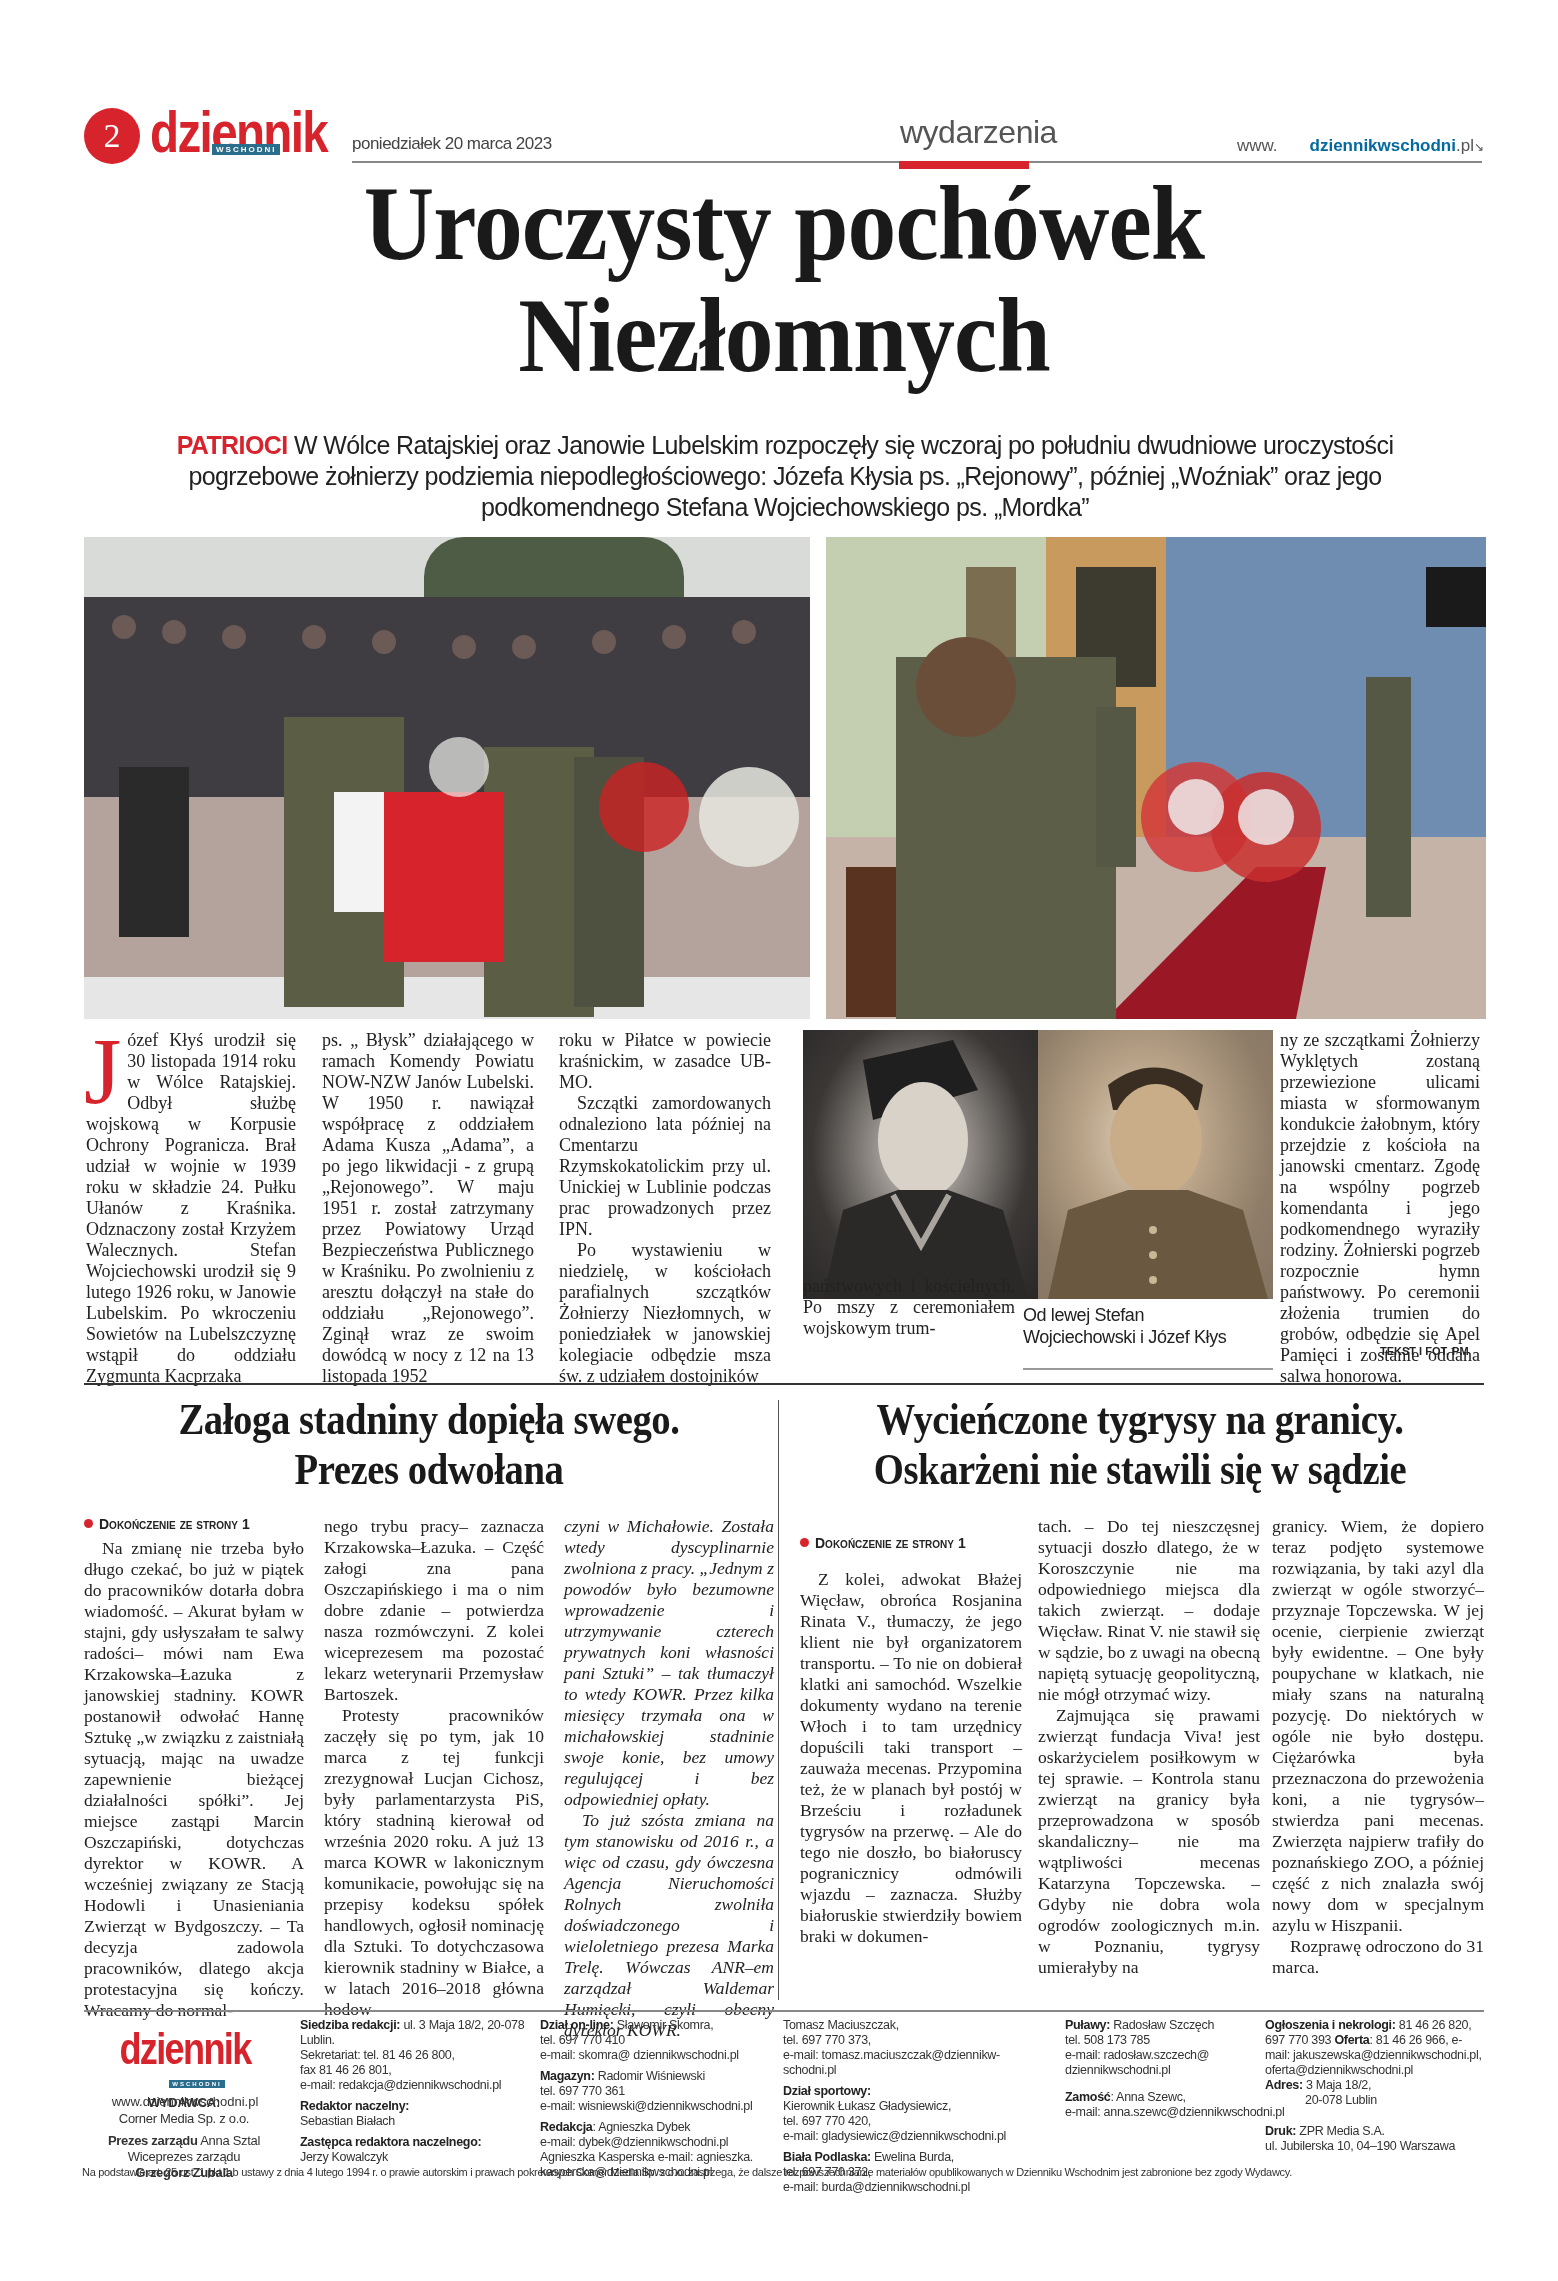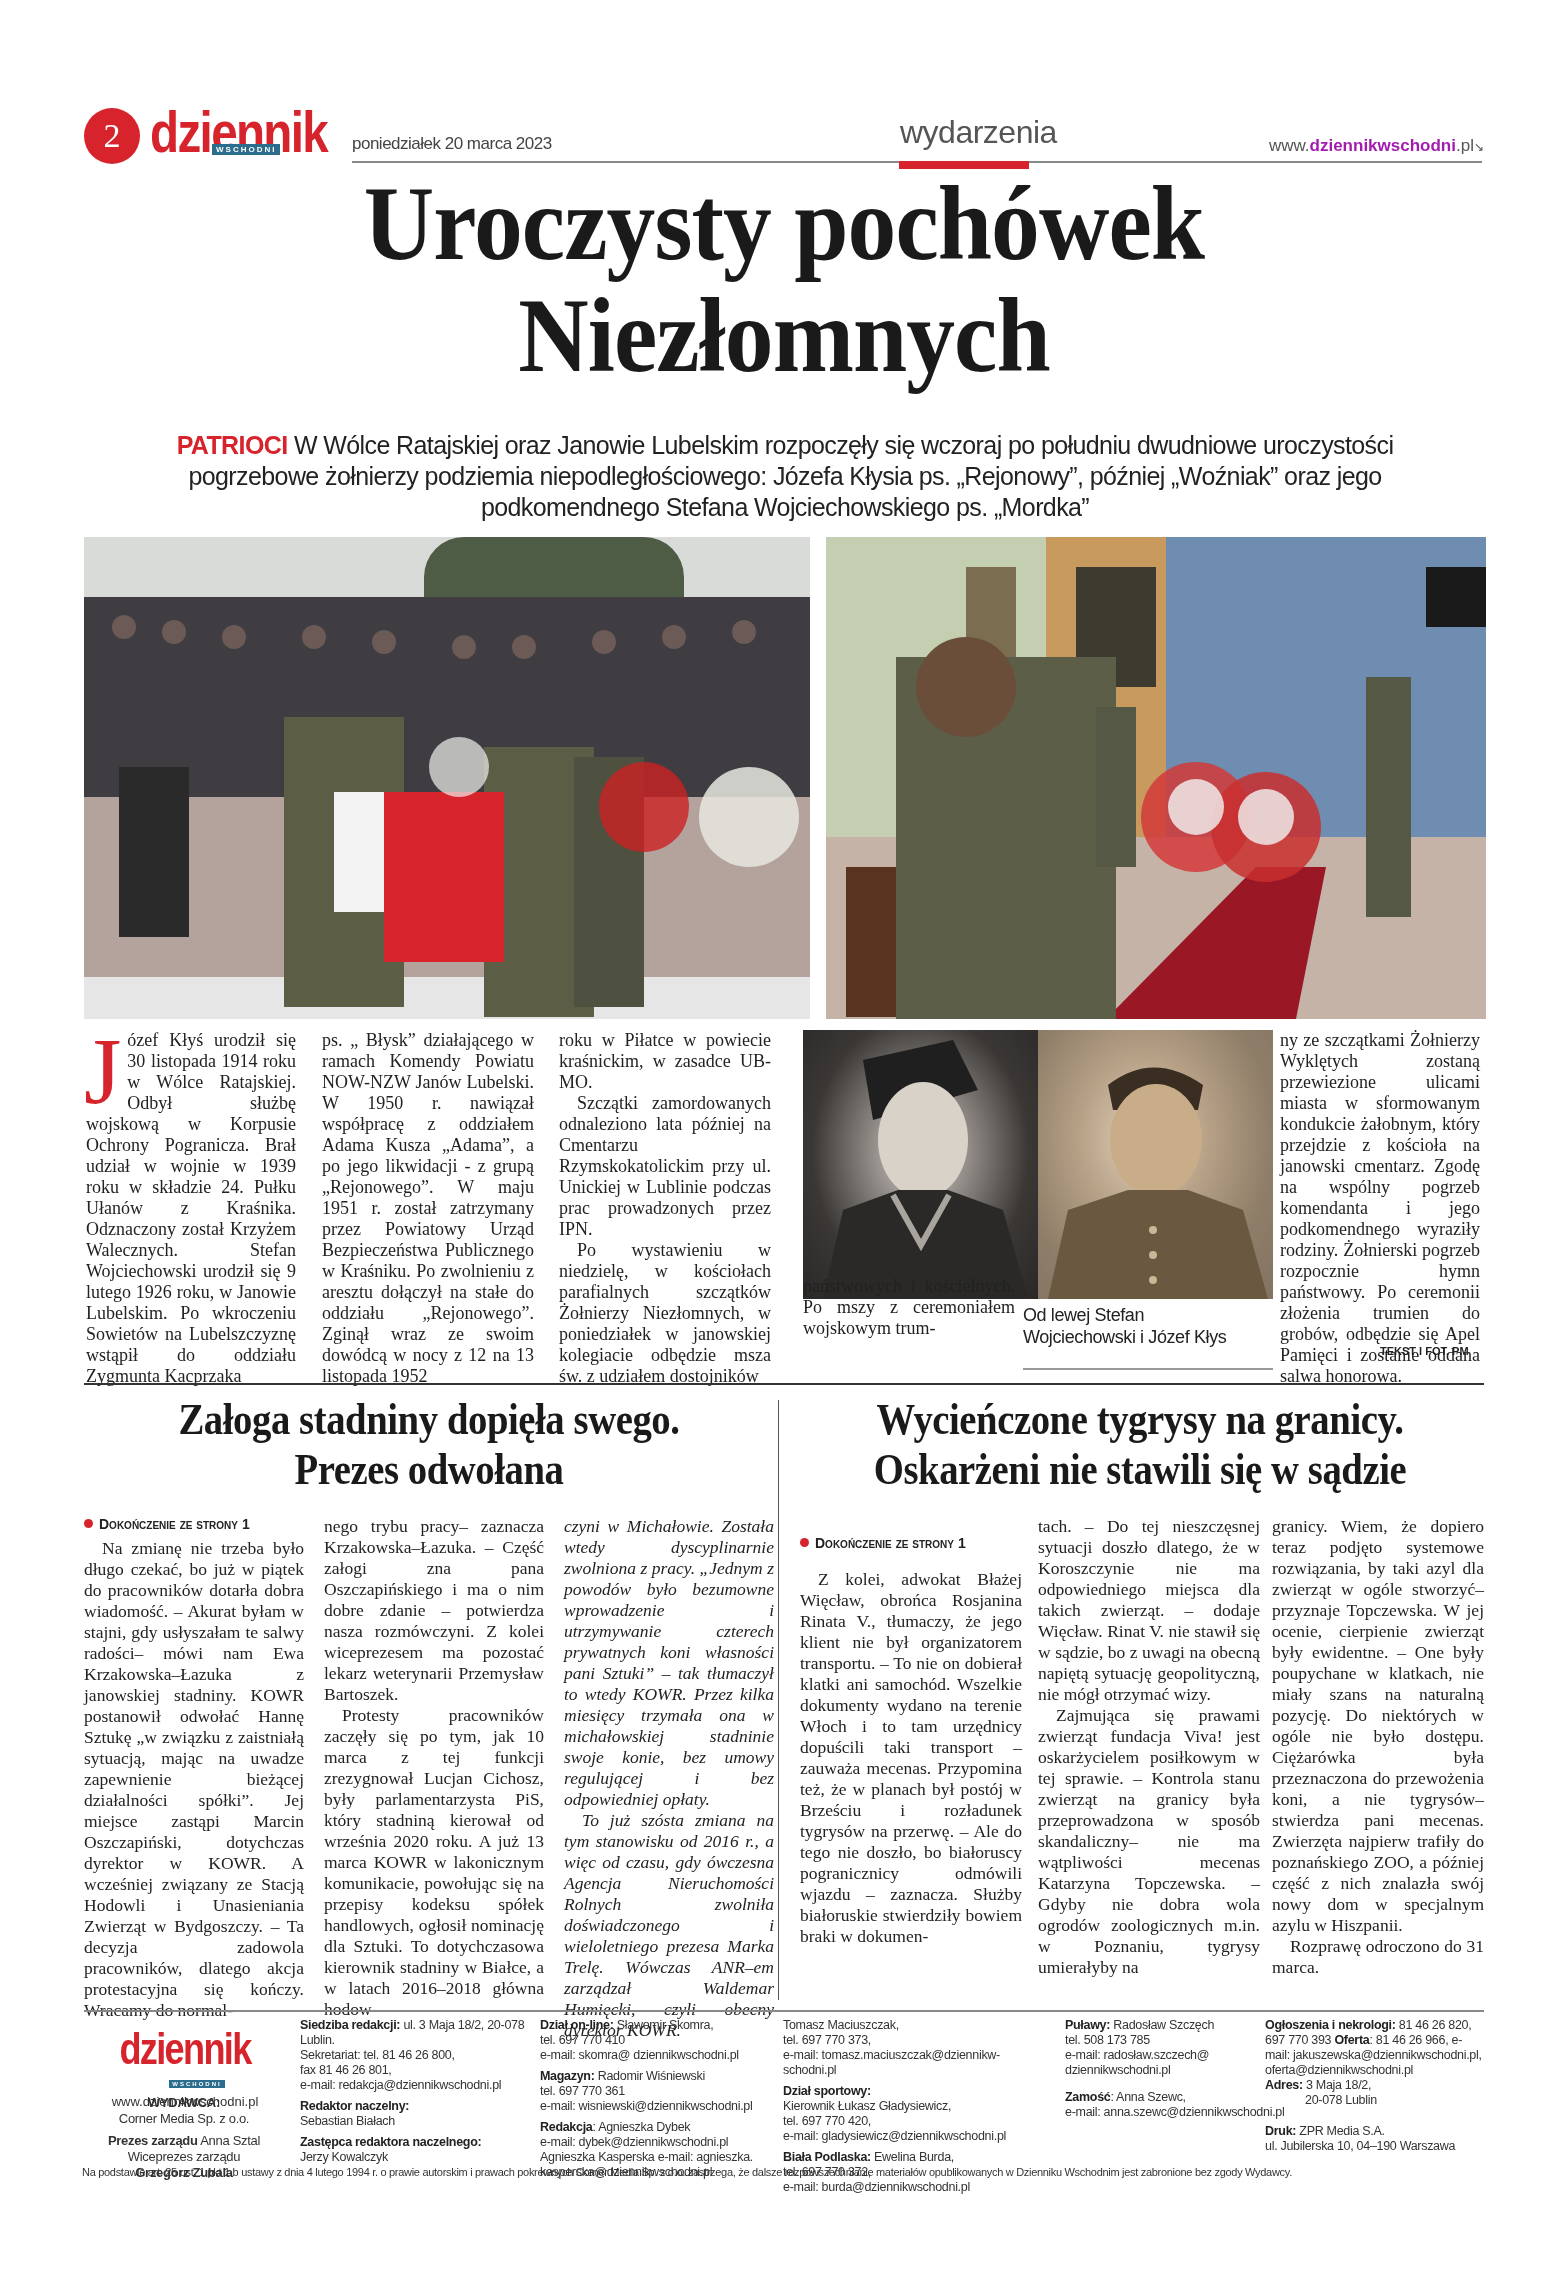--- a/index.html
+++ b/index.html
@@ -13,21 +13,21 @@
   .logo { position: absolute; left: 66px; top: -4px; height: 64px; }
   .logo-word { font: bold 58px "Liberation Sans Narrow", "Liberation Sans", sans-serif; color: #d7242c;
     letter-spacing: -2px; transform: scaleX(0.82); transform-origin: left; display: inline-block; line-height: 60px; }
   .logo-sub { position: absolute; left: 62px; top: 42px; background: #2b6d8c; color: #fff; font: bold 8px "Liberation Sans", sans-serif;
     letter-spacing: 2px; padding: 1px 4px; }
   .date { position: absolute; left: 268px; top: 28px; font: 17px "Liberation Sans", sans-serif; color: #444; letter-spacing: -0.5px; }
   .head-rule { position: absolute; left: 268px; top: 55px; width: 1130px; height: 2px; background: #888; }
   .section { position: absolute; left: 816px; top: 8px; font: 32px "Liberation Sans", sans-serif; color: #555; letter-spacing: -0.5px; }
   .section-bar { position: absolute; left: 815px; top: 55px; width: 130px; height: 8px; background: #d7242c; }
   .site-url { position: absolute; right: 0; top: 30px; font: 17px "Liberation Sans", sans-serif; color: #555; }
-  .site-url b { color: #a21caf; }
+  .site-url b { color: #0369a1; margin-left: 32px; }
 
   
   .main-title { position: absolute; left: 84px; top: 168px; width: 1400px; text-align: center;
     font: bold 106px "Liberation Serif", serif; line-height: 112px; color: #1a1a1a; letter-spacing: -1px; transform: scaleX(0.92); }
   .lead { position: absolute; left: 110px; top: 430px; width: 1350px; text-align: center;
     font: 25px "Liberation Sans", sans-serif; line-height: 31px; color: #222; letter-spacing: -0.6px; }
   .lead .kicker { color: #d7242c; font-weight: bold; }
 
   
   .photo { position: absolute; overflow: hidden; }

